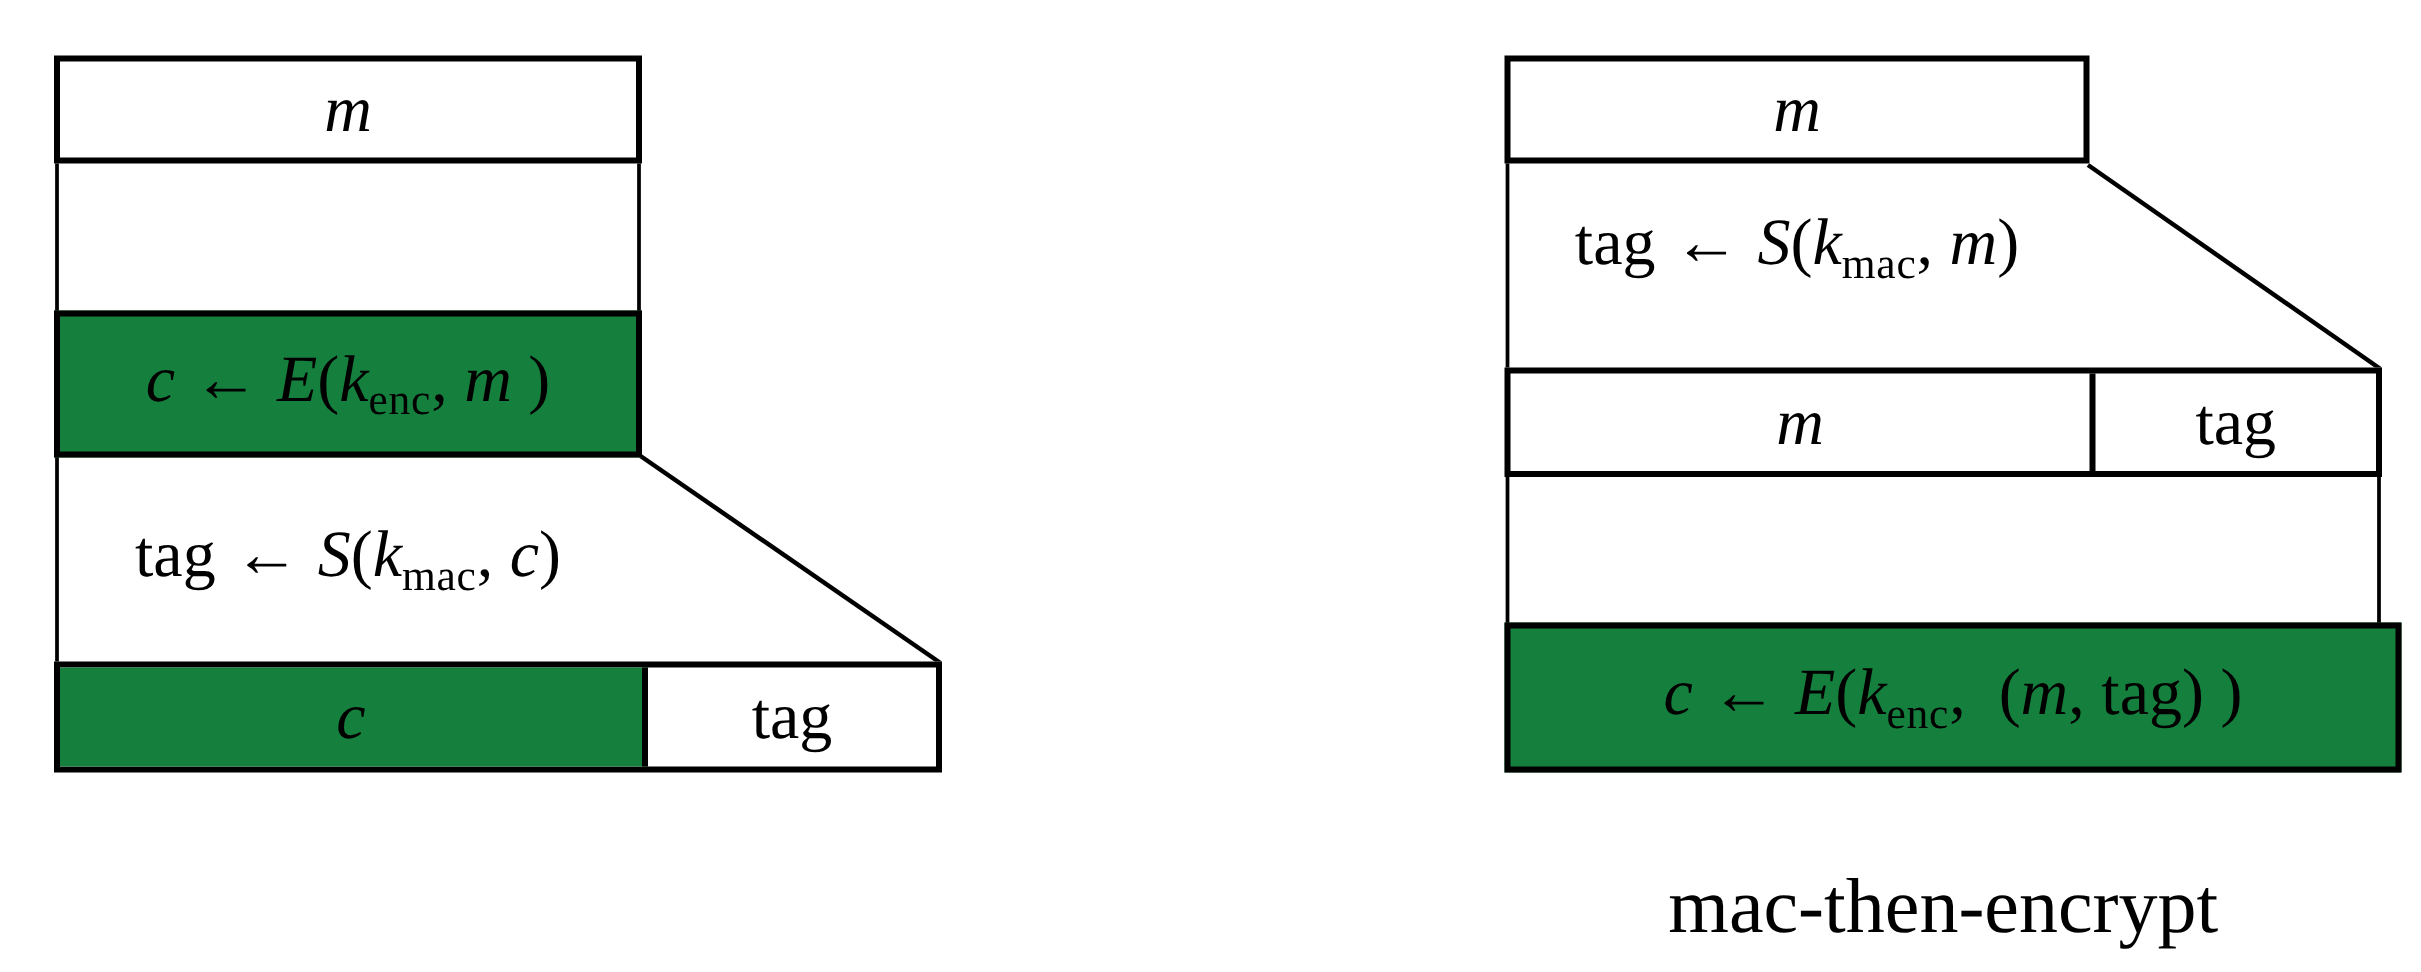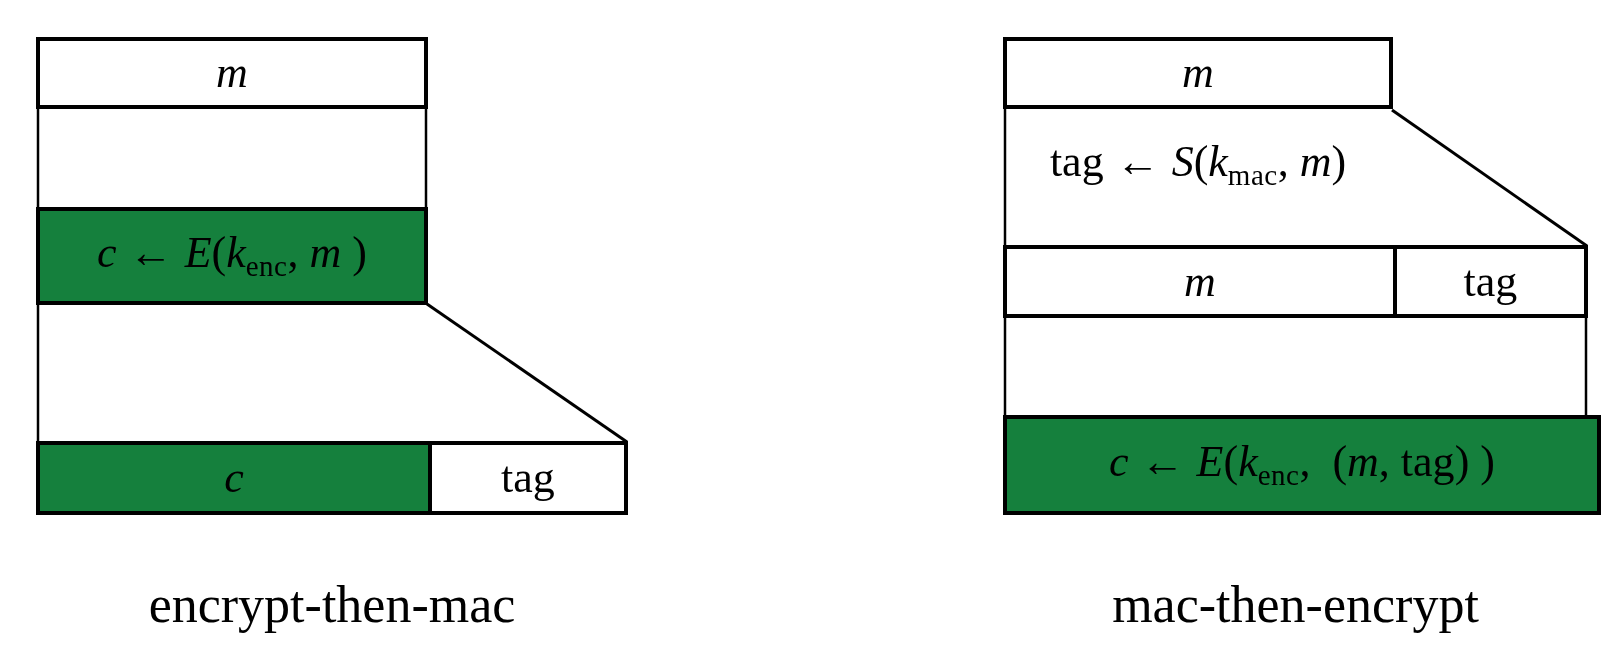--- a/index.html
+++ b/index.html
@@ -66,31 +66,33 @@
   </svg>
 
   <div class="abs box" style="left:36px; top:37px; width:392px; height:72px;">
     <div class="formula"><span class="it">m</span></div>
   </div>
 
   <div class="abs box shaded" style="left:36px; top:207px; width:392px; height:98px;">
     <div class="formula"><span class="it">c</span><span class="arrow">←</span><span class="it">E</span><span class="rm">(</span><span class="it">k</span><span class="rm sub">enc</span><span class="rm">,&nbsp;</span><span class="it">m</span><span class="rm">&nbsp;)</span></div>
   </div>
 
+  <div class="abs region" style="left:36px; top:305px; width:392px; height:136px;">
+    <div class="formula"><span class="rm">tag</span><span class="arrow">←</span><span class="it">S</span><span class="rm">(</span><span class="it">k</span><span class="rm sub">mac</span><span class="rm">,&nbsp;</span><span class="it">c</span><span class="rm">)</span></div>
+  </div>
 
   <div class="abs row" style="left:36px; top:441px; width:592px; height:74px;">
     <div class="cell cell-left shaded" style="width:392px;">
       <div class="formula"><span class="it">c</span></div>
     </div>
     <div class="cell" style="flex:1;">
       <div class="formula"><span class="rm">tag</span></div>
     </div>
   </div>
 
-  <div class="abs caption" style="left:36px; top:572px; width:592px; height:64px;">encrypt-then-mac</div>
 
   <div class="abs box" style="left:1003px; top:37px; width:390px; height:72px;">
     <div class="formula"><span class="it">m</span></div>
   </div>
 
   <div class="abs region" style="left:1003px; top:109px; width:390px; height:112px;">
     <div class="formula"><span class="rm">tag</span><span class="arrow">←</span><span class="it">S</span><span class="rm">(</span><span class="it">k</span><span class="rm sub">mac</span><span class="rm">,&nbsp;</span><span class="it">m</span><span class="rm">)</span></div>
   </div>
 
   <div class="abs row" style="left:1003px; top:245px; width:585px; height:73px;">

